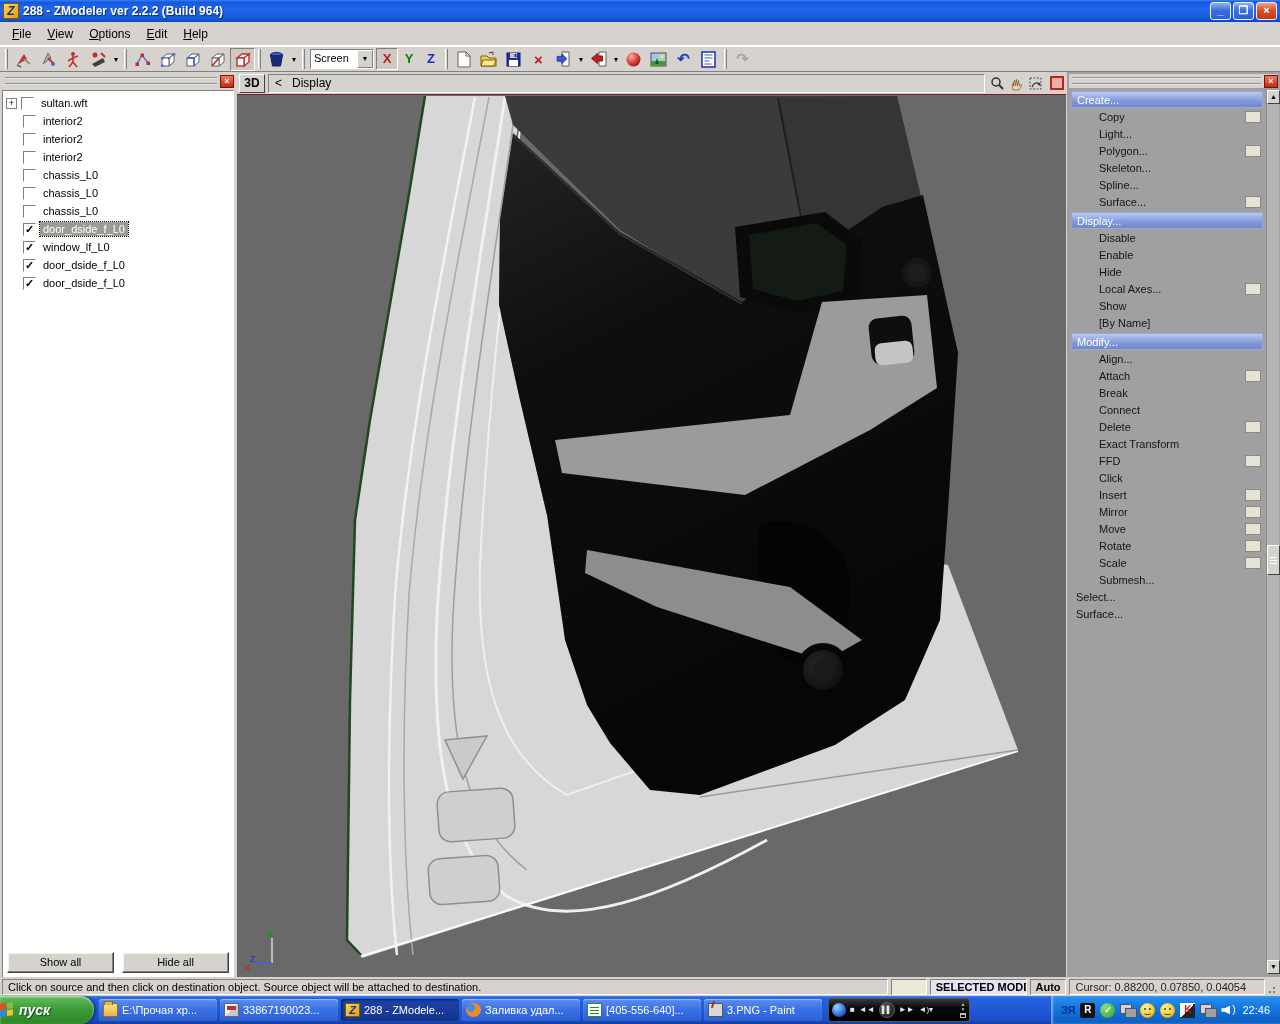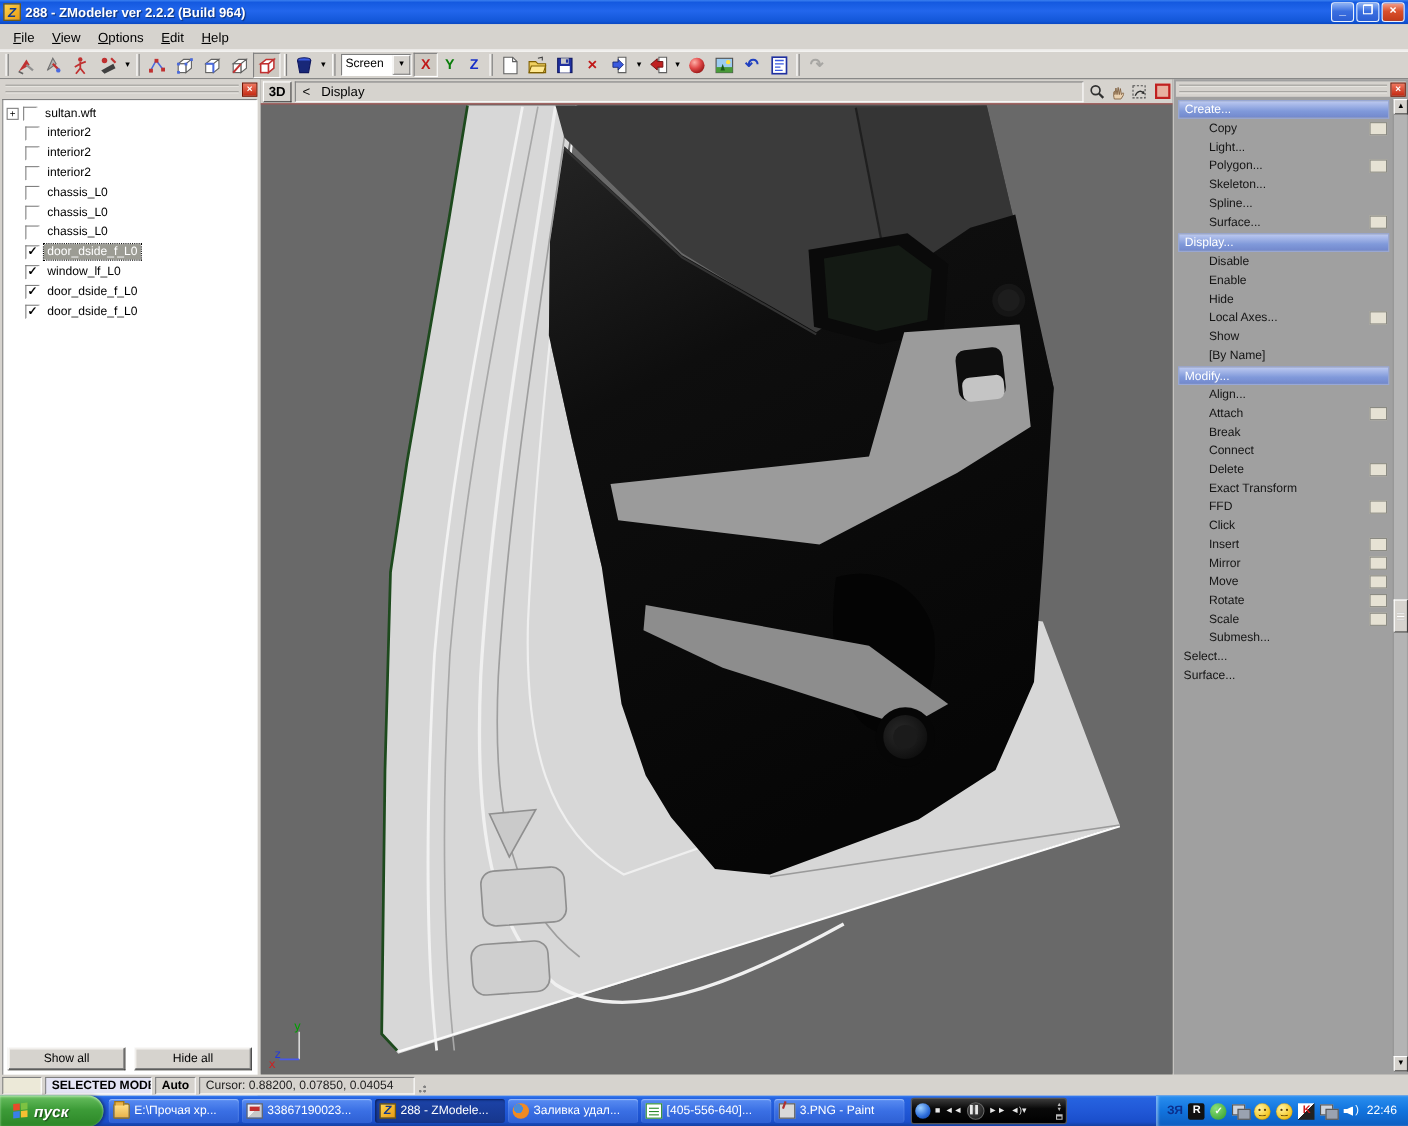--- a/index.html
+++ b/index.html
@@ -121,21 +121,21 @@
     radial-gradient(circle at 6px 12px,#808080 1px,transparent 1.5px),
     radial-gradient(circle at 6px 8px,#808080 1px,transparent 1.5px); }
 
   
   #taskbar { position:absolute; left:0; top:996px; width:1280px; height:28px;
     background:linear-gradient(180deg,#3a81f4 0%,#2663e0 8%,#2159d8 45%,#1a4ecb 85%,#143f9e 100%);
     display:flex; align-items:center; }
   #startbtn { width:94px; height:28px; border-radius:0 14px 14px 0;
     background:linear-gradient(180deg,#68bf60 0%,#3d9c38 45%,#2f8a2a 90%);
     box-shadow:inset 0 1px 2px #b8e8b0, 2px 0 3px rgba(0,0,0,.4);
-    display:flex; align-items:center; padding-left:12px; gap:5px; }
+    display:flex; align-items:center; padding-left:0; gap:5px; }
   #startbtn .flag { width:14px; height:14px; display:grid; grid-template-columns:6px 6px; grid-template-rows:6px 6px;
     gap:1px; transform:skewY(-6deg); }
   #startbtn .flag i:nth-child(1){background:#e84a2a;} #startbtn .flag i:nth-child(2){background:#7dc242;}
   #startbtn .flag i:nth-child(3){background:#3a7fe8;} #startbtn .flag i:nth-child(4){background:#f6c032;}
   #startbtn .stext { color:#fff; font-weight:bold; font-style:italic; font-size:14px; text-shadow:1px 1px 1px #1a4a16; }
   #tasks { display:flex; gap:3px; margin-left:5px; }
   .task { width:118px; height:22px; border-radius:3px; display:flex; align-items:center; gap:4px; padding:0 4px;
     background:linear-gradient(180deg,#5a8df2,#3a6fe4 50%,#2e60d4); box-shadow:inset 0 1px 1px #9cbcf8;
     color:#fff; font-size:11px; white-space:nowrap; overflow:hidden; }
   .task.active { background:linear-gradient(180deg,#1c43a8,#16368c); box-shadow:inset 1px 1px 2px #0a1e55; }
@@ -589,20 +589,21 @@
       <div class="sthumb">
           <i></i>
           <i></i>
           <i></i>
         </div>
       <div class="sarrow" style="bottom:0">▼</div>
     </div>
   </div>
 
   <div id="statusbar">
+    <div class="sfield smsg">Click on source and then click on destination object. Source object will be attached to destination.</div>
     <div class="sfield sblank"></div>
     <div class="sfield smode">SELECTED MODE</div>
     <div class="sfield sauto">Auto</div>
     <div class="sfield scursor">Cursor: 0.88200, 0.07850, 0.04054</div>
     <div class="sgrip"></div>
   </div>
 
   <div id="taskbar">
     <div id="startbtn">
       <div class="flag">

